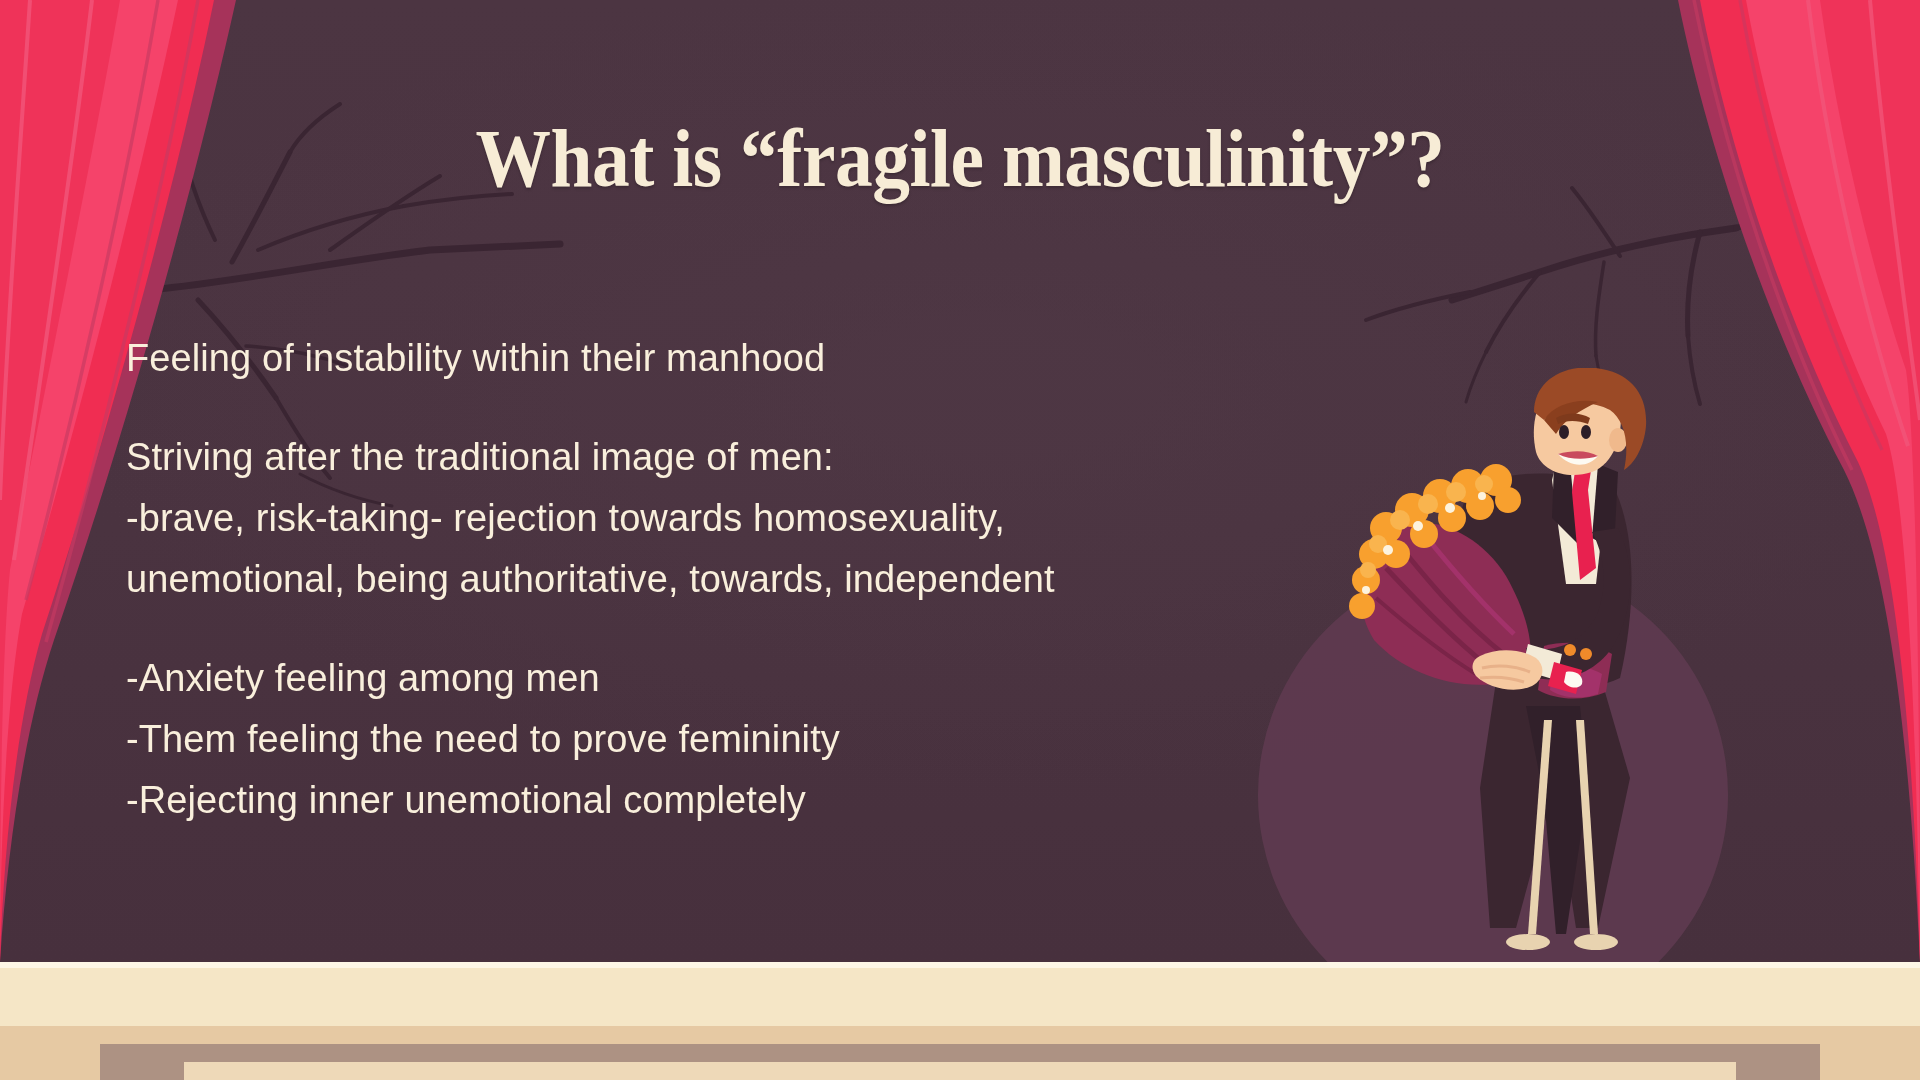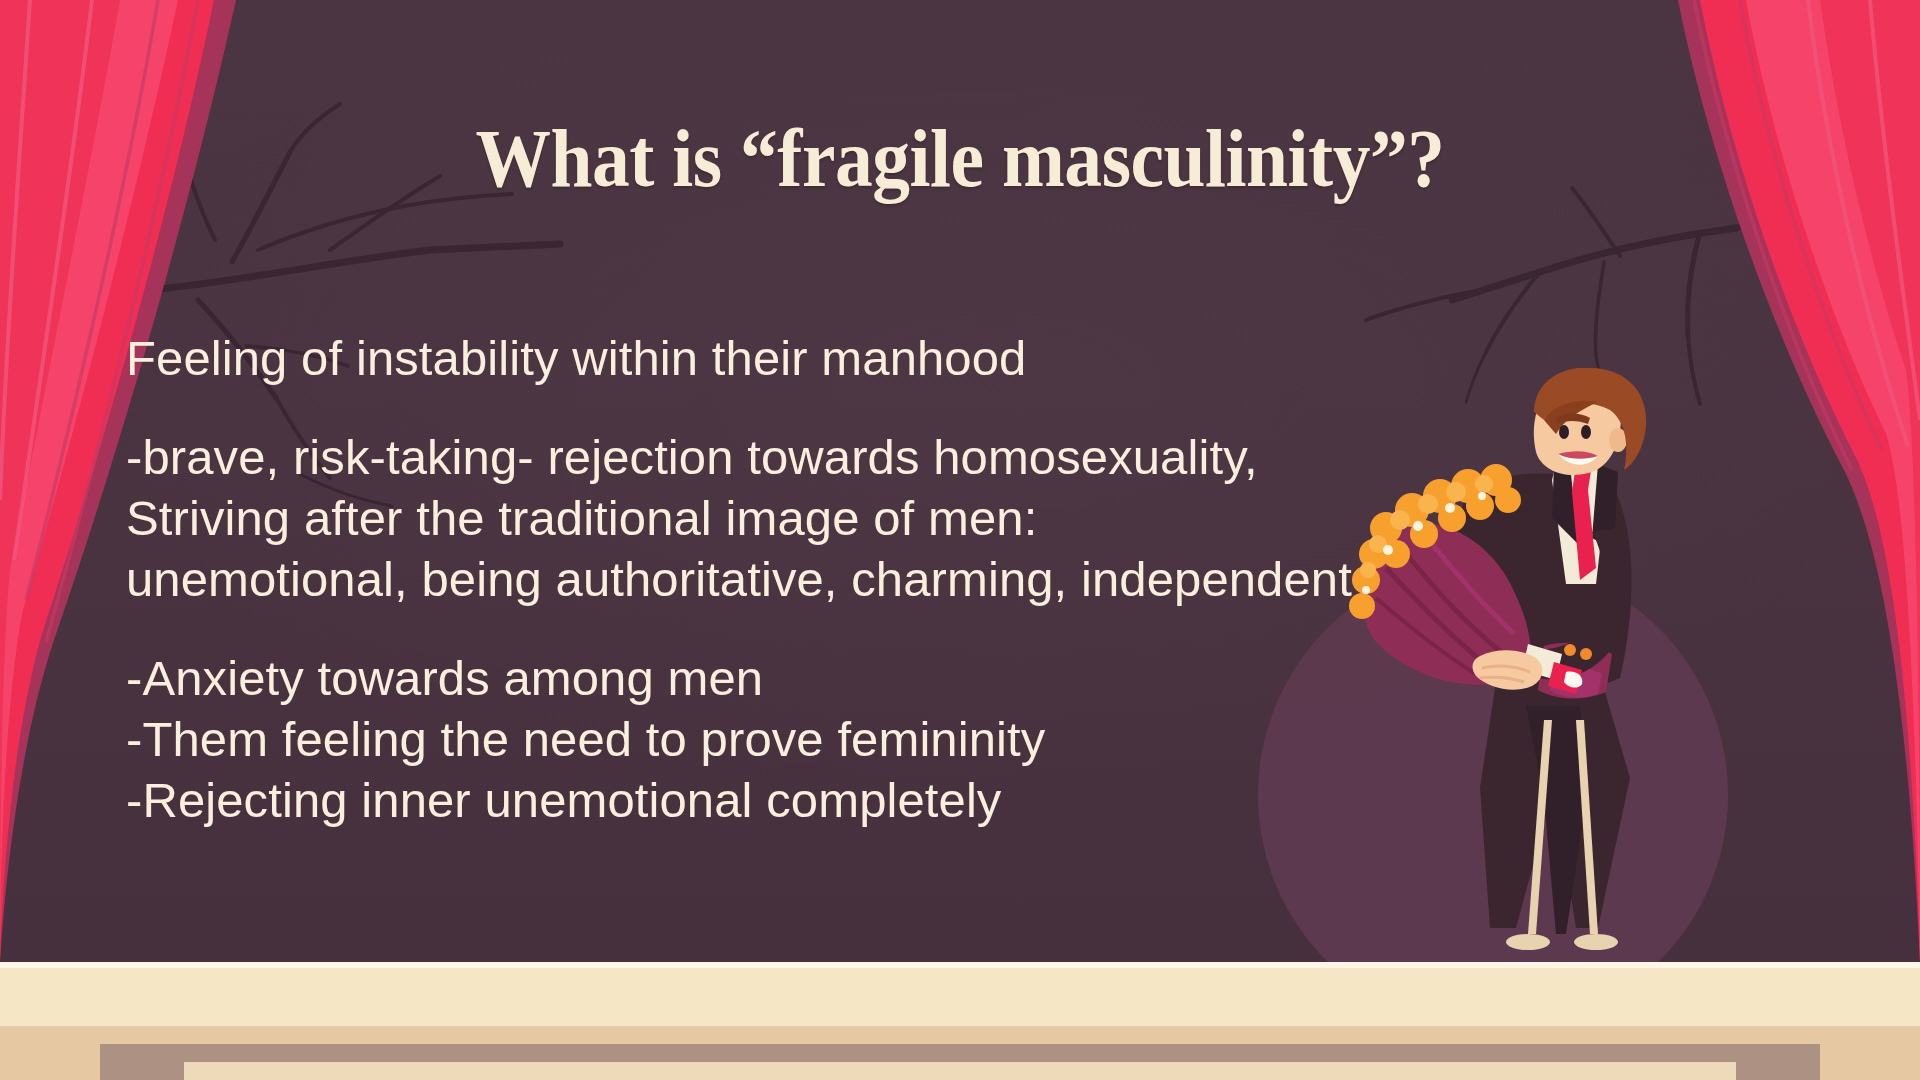--- a/index.html
+++ b/index.html
@@ -52,21 +52,21 @@
     transform-origin:center top;
     white-space:nowrap;
     text-shadow:0 2px 3px rgba(0,0,0,.22);
   }
 
   
   .body-copy{
     position:absolute;
     left:126px; top:328px; width:1180px;
     color:#f9efdc;
-    font-size:49px;
+    font-size:38px;
     line-height:1.0;
     letter-spacing:0.1px;
   }
   .para{margin:0;}
   .para + .para{margin-top:38px;}
   .line{display:block;height:61px;line-height:61px;white-space:nowrap;}
 
   
   .floor{position:absolute;left:0;bottom:0;width:1920px;height:118px;}
   .floor-lip{position:absolute;left:0;top:0;width:1920px;height:6px;background:#fdf6e6;}
@@ -257,26 +257,26 @@
     </svg>
   </div>
 
   <h1 class="title">What is “fragile masculinity”?</h1>
 
   <div class="body-copy">
     <p class="para">
       <span class="line">Feeling of instability within their manhood</span>
     </p>
     <p class="para">
+      <span class="line">Striving after the traditional image of men:</span>
       <span class="line">-brave, risk-taking- rejection towards homosexuality,</span>
-      <span class="line">Striving after the traditional image of men:</span>
-      <span class="line">unemotional, being authoritative, charming, independent</span>
+      <span class="line">unemotional, being authoritative, towards, independent</span>
     </p>
     <p class="para">
-      <span class="line">-Anxiety towards among men</span>
+      <span class="line">-Anxiety feeling among men</span>
       <span class="line">-Them feeling the need to prove femininity</span>
       <span class="line">-Rejecting inner unemotional completely</span>
     </p>
   </div>
 
   <div class="floor">
     <div class="floor-lip"></div>
     <div class="floor-top"></div>
     <div class="floor-mid"></div>
     <div class="riser-outer"></div>

